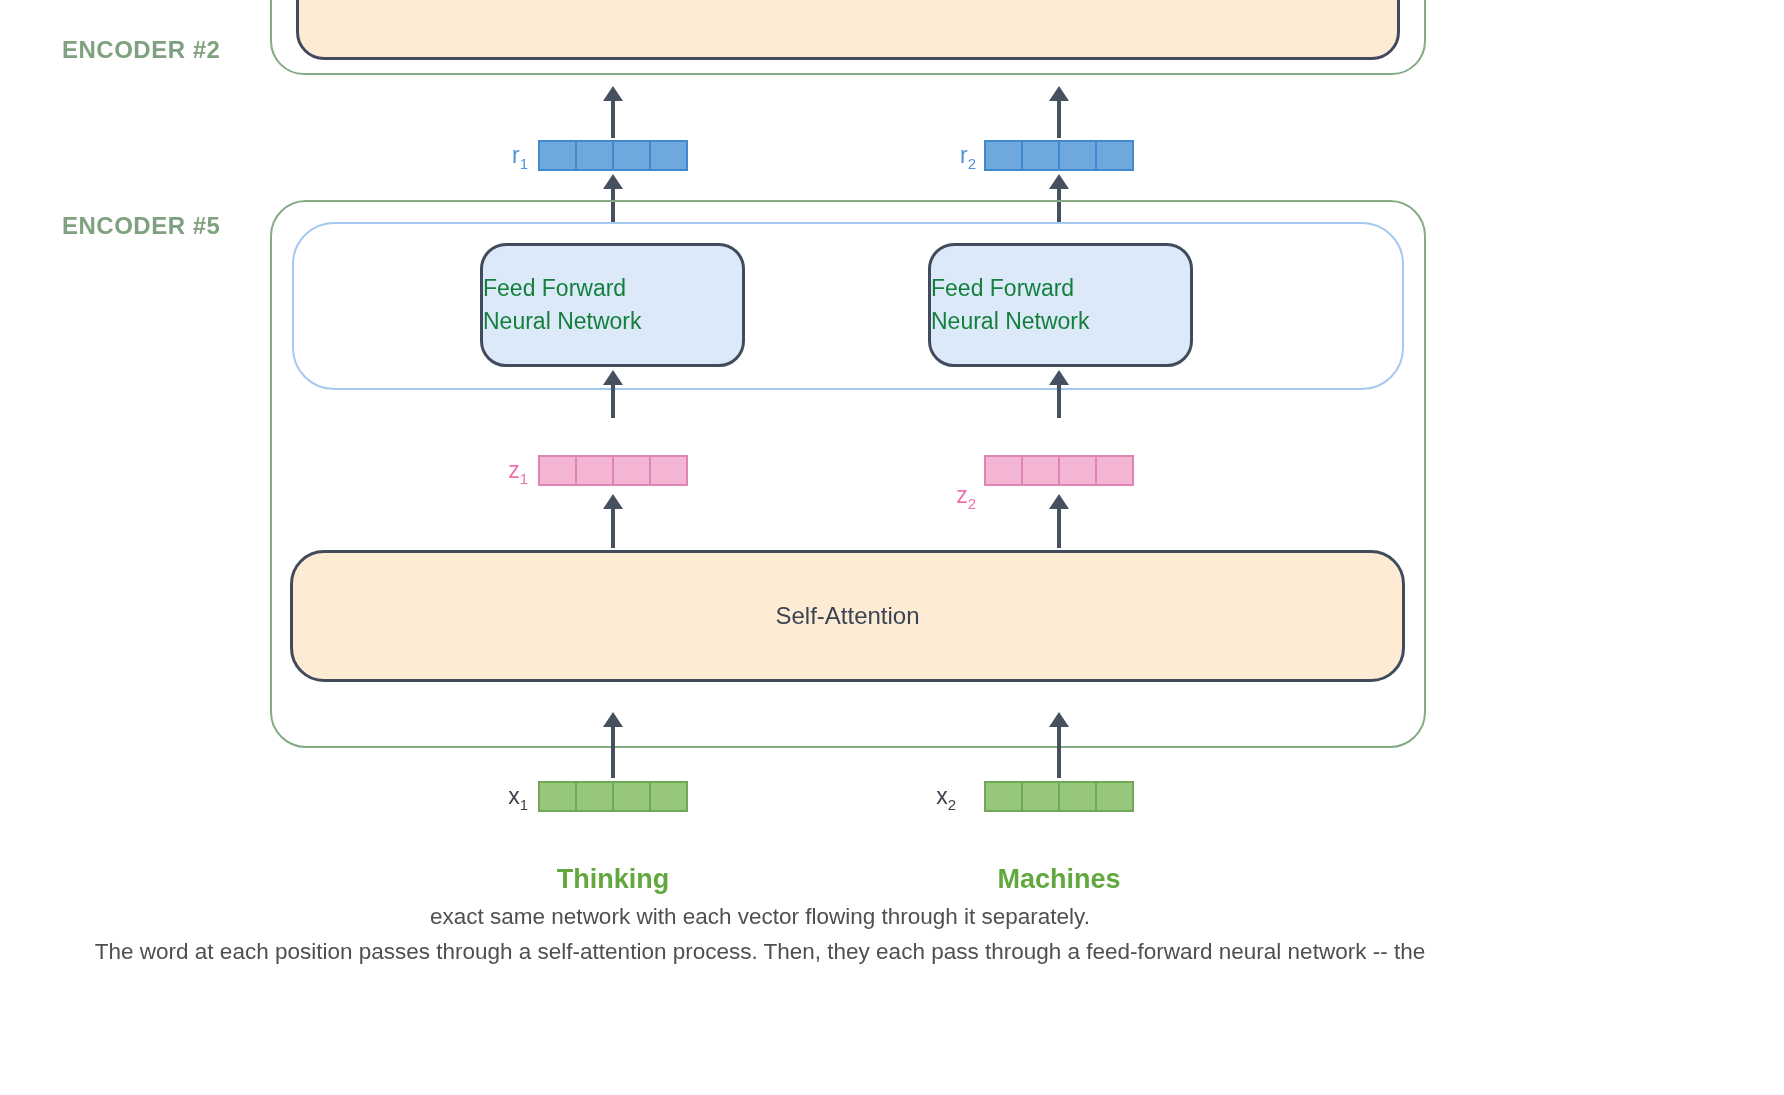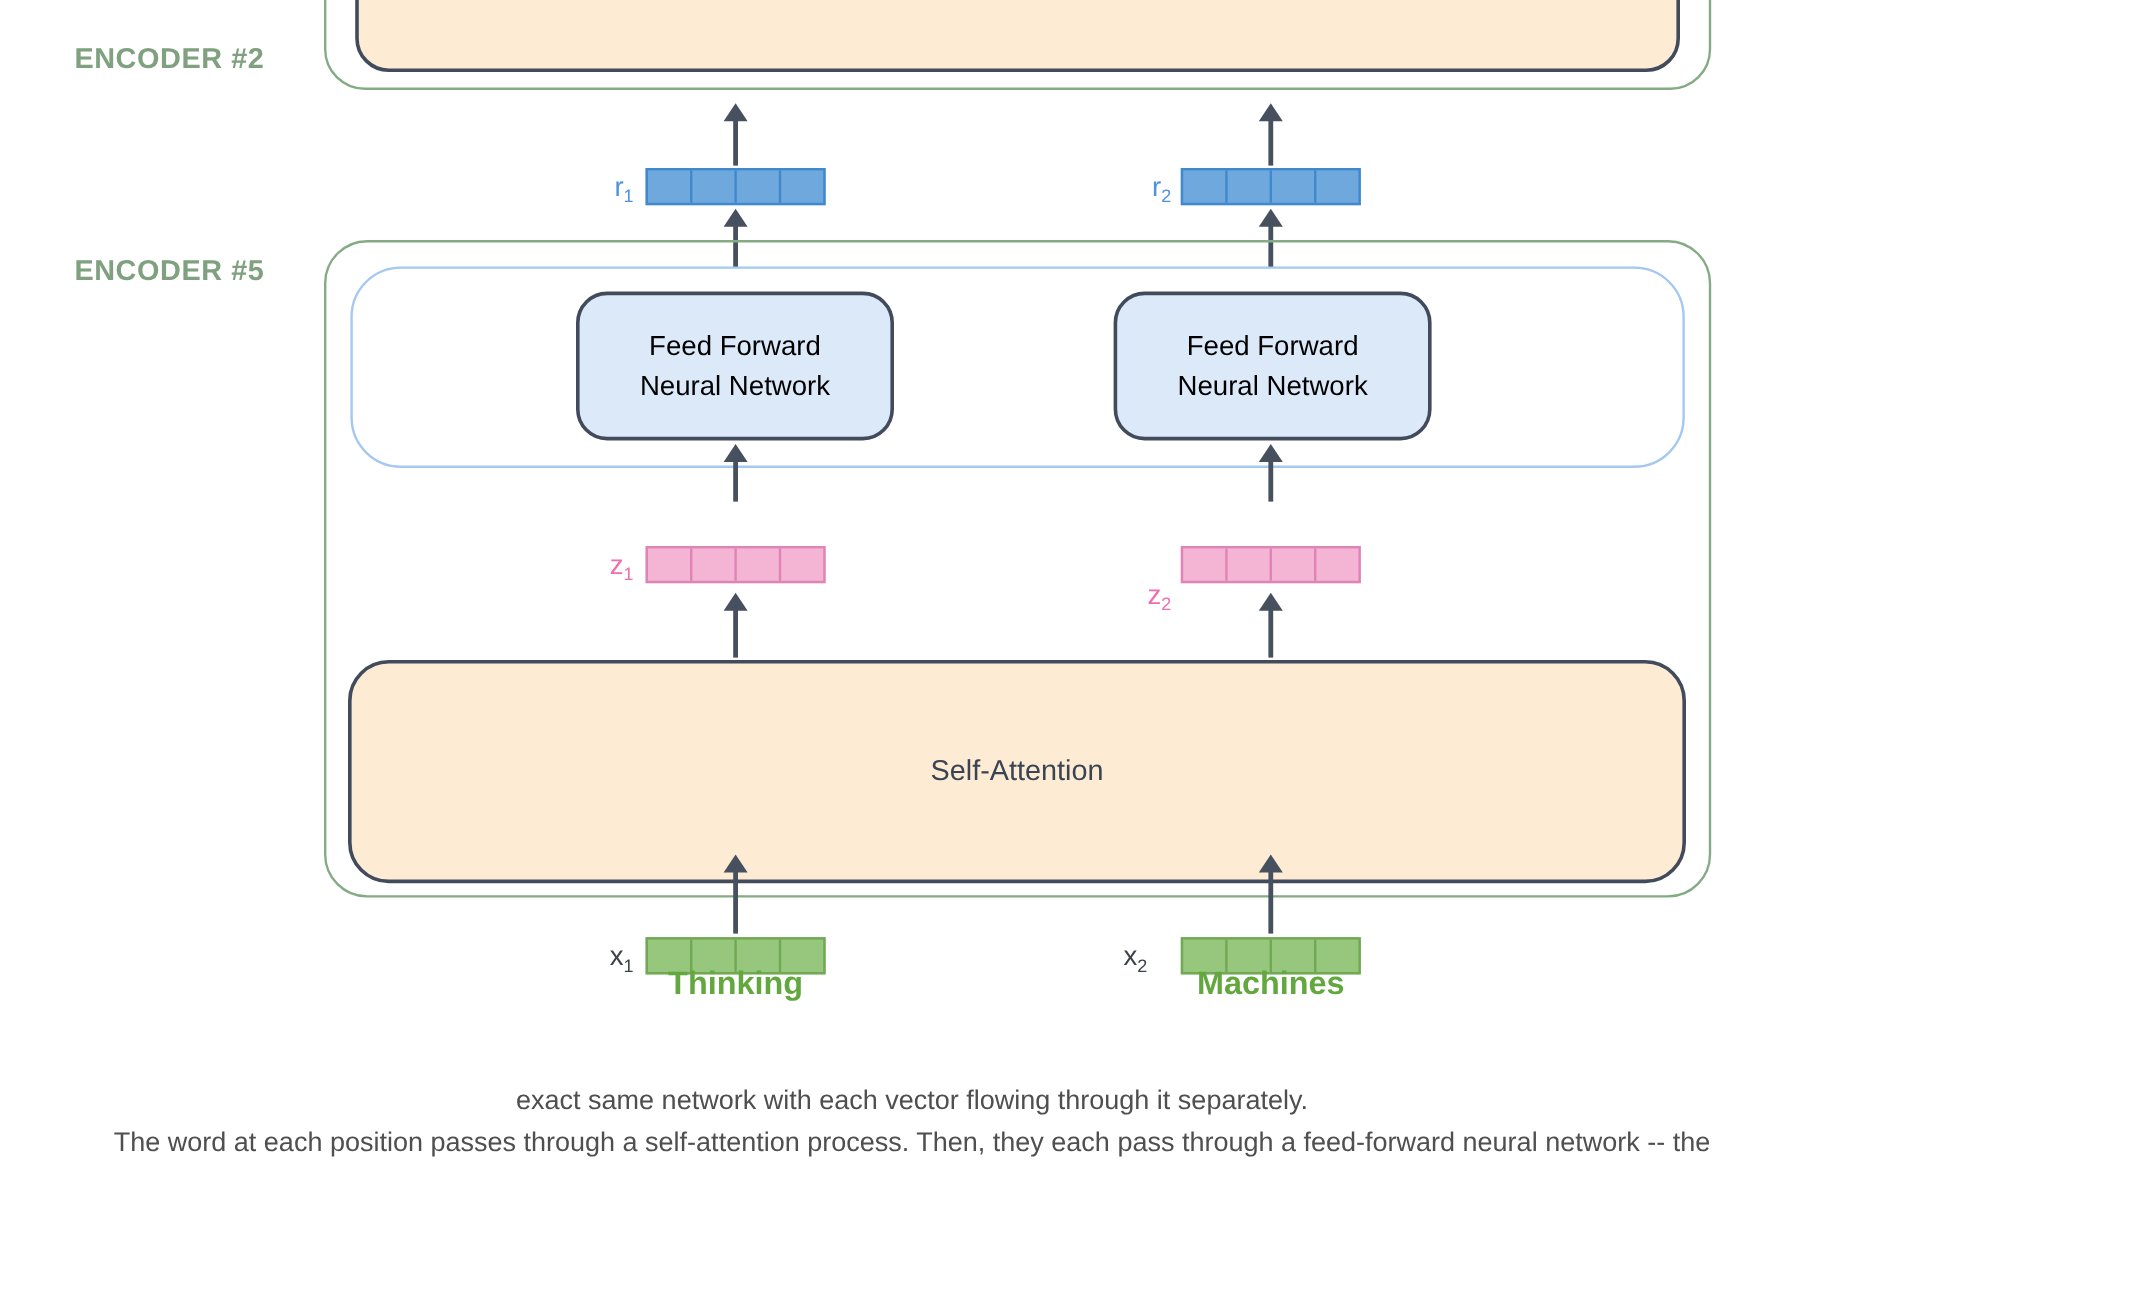--- a/index.html
+++ b/index.html
@@ -29,26 +29,26 @@
     position:absolute;box-sizing:border-box;
     border:2.5px solid var(--inner-blue-border,#a4c8f0);
     border-radius:42px;background:#ffffff;
   }
   .ffnn-box{
     position:absolute;box-sizing:border-box;
     width:265px;height:124px;
     background:var(--ffnn-fill,#dbe9f9);
     border:3px solid var(--dark-border,#414b5c);
     border-radius:26px;
-    display:flex;flex-direction:column;align-items:center;justify-content:center;
-    font-size:23px;line-height:1.45;color:#000000;text-align:center;
+    display:flex;flex-direction:column;align-items:flex-start;justify-content:center;
+    font-size:23px;line-height:1.45;color:#15803d;text-align:center;
   }
   .self-attention-box{
     position:absolute;box-sizing:border-box;
-    left:290px;top:550px;width:1115px;height:186px;
+    left:290px;top:550px;width:1115px;height:132px;
     background:var(--peach-fill,#fdebd3);
     border:3px solid var(--dark-border,#414b5c);
     border-radius:34px;
     display:flex;align-items:center;justify-content:center;
     font-size:24px;color:#3a4454;
   }
   .arrow{position:absolute;width:20px;}
   .arrow .head{
     position:absolute;top:0;left:50%;margin-left:-10px;
     width:0;height:0;
@@ -72,21 +72,21 @@
   .vec-green .cell + .cell{border-left:2px solid var(--vector-green-border,#70a854);}
   .vec-label{
     position:absolute;width:60px;text-align:right;
     font-weight:400;font-size:23px;line-height:31px;
   }
   .vec-label sub{font-size:15px;}
   .label-blue{color:var(--label-blue,#4d94dd);}
   .label-pink{color:var(--label-pink,#ee6fae);}
   .label-dark{color:var(--label-dark,#3e434b);}
   .word{
-    position:absolute;width:150px;top:804px;text-align:center;
+    position:absolute;width:150px;top:864px;text-align:center;
     font-size:27px;font-weight:700;color:var(--word-green,#62a83e);
   }
   .caption{
     position:absolute;top:900px;left:0;width:1520px;
     text-align:center;font-size:22.5px;line-height:1.55;
     color:var(--caption-gray,#4f4f4f);
   }
 </style>
 </head>
 <body>

